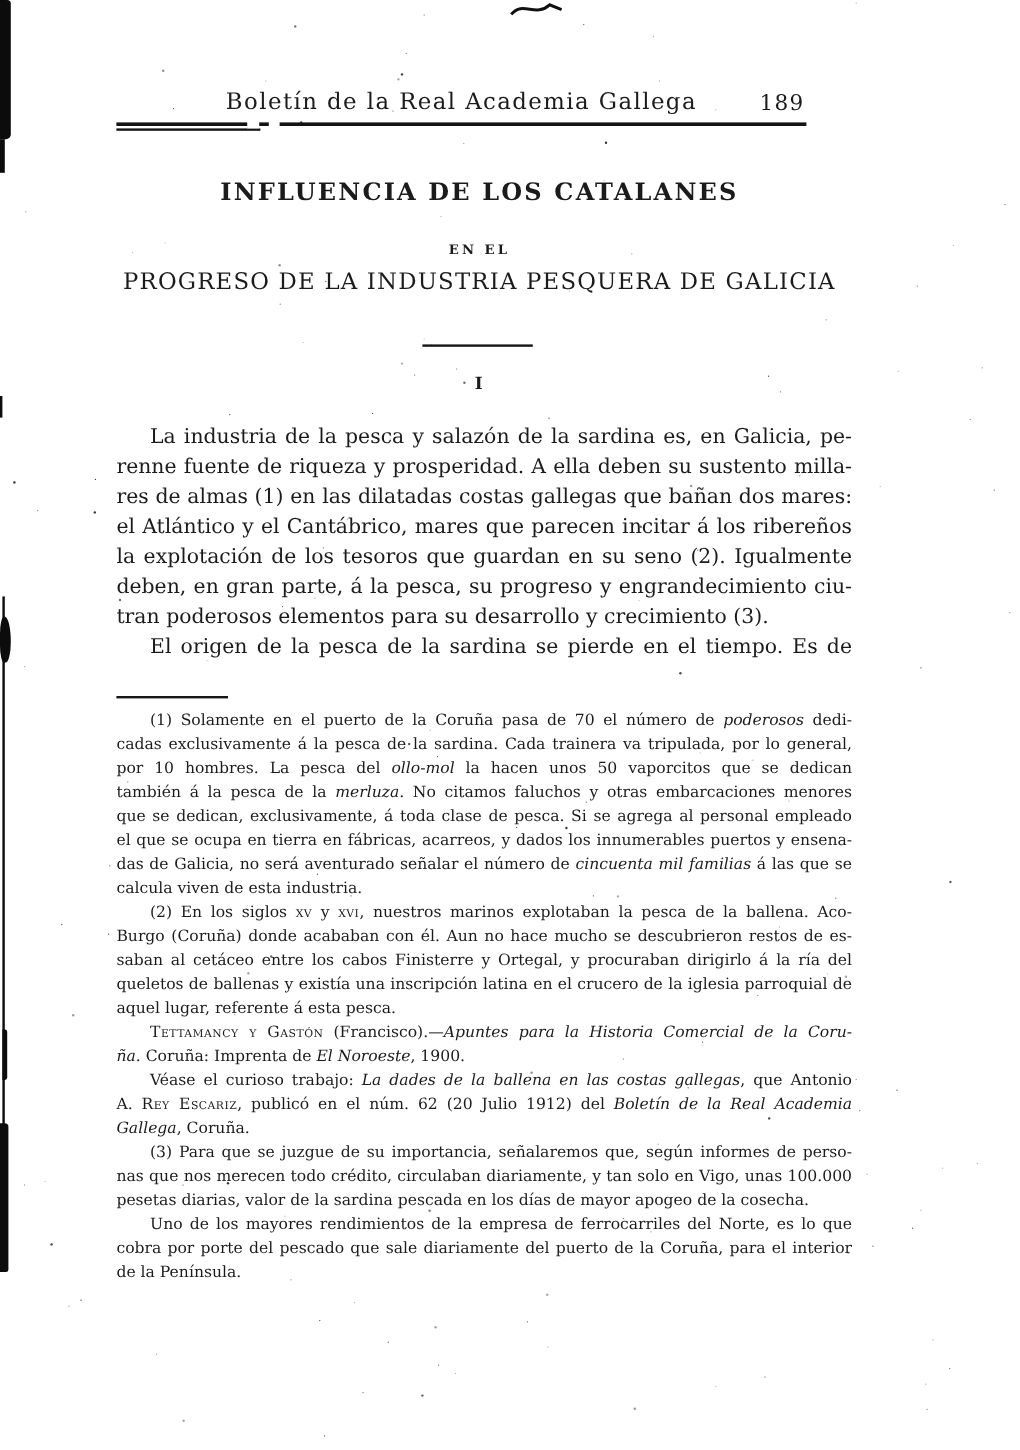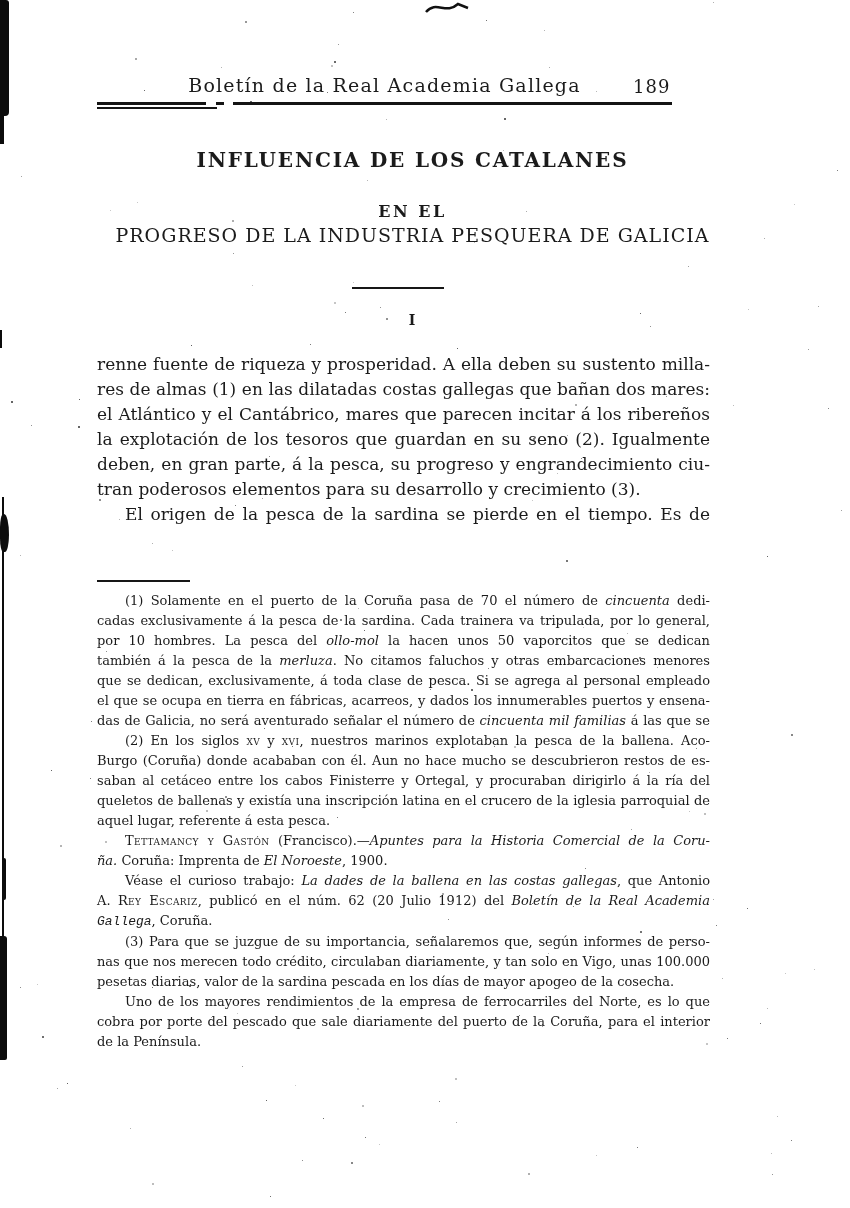--- a/index.html
+++ b/index.html
@@ -10,23 +10,23 @@
   }
   
   .hdr{position:absolute; left:97px; top:74px; width:575px; text-align:center;
        font-size:19px; letter-spacing:1.2px; white-space:nowrap;}
   .pgnum{position:absolute; left:633px; top:76px; font-size:18px; letter-spacing:1px;}
   .hdr-rule{position:absolute; left:97px; top:102px; width:575px; height:3px; background:#141414;}
   .hdr-rule2{position:absolute; left:97px; top:107px; width:120px; height:2px; background:#141414;}
   .hdr-gap1{position:absolute; left:206px; top:100px; width:10px; height:7px; background:#fff;}
   .hdr-gap2{position:absolute; left:224px; top:100px; width:9px; height:7px; background:#fff;}
   
-  .center-wrap{position:absolute; left:69px; width:687px; text-align:center;}
+  .center-wrap{position:absolute; left:56px; width:687px; text-align:center;}
   .t1{top:148px; font-size:20px; font-weight:bold; letter-spacing:1.8px;}
-  .t-con{top:202px; font-size:16px; letter-spacing:2.5px; font-weight:bold;}
+  .t-con{top:202px; font-size:11px; letter-spacing:2.5px; font-weight:bold;}
   .t2{top:224px; font-size:19px; font-weight:normal; letter-spacing:1px; white-space:nowrap;}
   .title-rule{position:absolute; left:352px; top:287px; width:92px; height:2px; background:#161616;}
   .numeral{top:312px; font-size:14px; font-weight:bold; letter-spacing:1px;}
   
   .body-text{position:absolute; left:97px; top:352px; width:613px;
              font-size:17px; line-height:25px;}
   .fn-rule{position:absolute; left:97px; top:580px; width:93px; height:2px; background:#161616;}
   .footnotes{position:absolute; left:97px; top:591px; width:613px;
              font-size:13px; line-height:20px;}
   .line{text-align:left; white-space:normal;}
@@ -58,48 +58,50 @@
   <div class="hdr-gap1"></div>
   <div class="hdr-gap2"></div>
 
   <div class="center-wrap t1">INFLUENCIA DE LOS CATALANES</div>
   <div class="center-wrap t-con">EN EL</div>
   <div class="center-wrap t2">PROGRESO DE LA INDUSTRIA PESQUERA DE GALICIA</div>
   <div class="title-rule"></div>
   <div class="center-wrap numeral">I</div>
 
   <div class="body-text">
+      <div class="line j ind">La industria de la pesca y salazón de la sardina es, en Galicia, pe-</div>
       <div class="line j">renne fuente de riqueza y prosperidad. A ella deben su sustento milla-</div>
       <div class="line j">res de almas (1) en las dilatadas costas gallegas que bañan dos mares:</div>
       <div class="line j">el Atlántico y el Cantábrico, mares que parecen incitar á los ribereños</div>
       <div class="line j">la explotación de los tesoros que guardan en su seno (2). Igualmente</div>
       <div class="line j">deben, en gran parte, á la pesca, su progreso y engrandecimiento ciu-</div>
       <div class="line">tran poderosos elementos para su desarrollo y crecimiento (3).</div>
       <div class="line j ind">El origen de la pesca de la sardina se pierde en el tiempo. Es de</div>
     </div>
 
   <div class="fn-rule"></div>
   <div class="footnotes">
-      <div class="line j ind">(1) Solamente en el puerto de la Coruña pasa de 70 el número de <span style="font-style: italic;">cincuenta</span> dedi-</div>
+      <div class="line j ind">(1) Solamente en el puerto de la Coruña pasa de 70 el número de <span style="font-style: italic;">poderosos</span> dedi-</div>
       <div class="line j">cadas exclusivamente á la pesca de la sardina. Cada trainera va tripulada, por lo general,</div>
       <div class="line j">por 10 hombres. La pesca del <span style="font-style: italic;">ollo-mol</span> la hacen unos 50 vaporcitos que se dedican</div>
       <div class="line j">también á la pesca de la <span style="font-style: italic;">merluza</span>. No citamos faluchos y otras embarcaciones menores</div>
       <div class="line j">que se dedican, exclusivamente, á toda clase de pesca. Si se agrega al personal empleado</div>
       <div class="line j">el que se ocupa en tierra en fábricas, acarreos, y dados los innumerables puertos y ensena-</div>
       <div class="line j">das de Galicia, no será aventurado señalar el número de <span style="font-style: italic;">cincuenta mil familias</span> á las que se</div>
+      <div class="line">calcula viven de esta industria.</div>
       <div class="line j ind">(2) En los siglos <span class="sc">xv</span> y <span class="sc">xvi</span>, nuestros marinos explotaban la pesca de la ballena. Aco-</div>
       <div class="line j">Burgo (Coruña) donde acababan con él. Aun no hace mucho se descubrieron restos de es-</div>
       <div class="line j">saban al cetáceo entre los cabos Finisterre y Ortegal, y procuraban dirigirlo á la ría del</div>
       <div class="line j">queletos de ballenas y existía una inscripción latina en el crucero de la iglesia parroquial de</div>
       <div class="line">aquel lugar, referente á esta pesca.</div>
       <div class="line j ind"><span class="sc">Tettamancy y Gastón</span> (Francisco).—<span style="font-style: italic;">Apuntes para la Historia Comercial de la Coru-</span></div>
       <div class="line"><span style="font-style: italic;">ña.</span> Coruña: Imprenta de <span style="font-style: italic;">El Noroeste</span>, 1900.</div>
       <div class="line j ind">Véase el curioso trabajo: <span style="font-style: italic;">La dades de la ballena en las costas gallegas</span>, que Antonio</div>
       <div class="line j">A. <span class="sc">Rey Escariz</span>, publicó en el núm. 62 (20 Julio 1912) del <span style="font-style: italic;">Boletín de la Real Academia</span></div>
-      <div class="line"><span style="font-style: italic; font-family: Liberation Mono, monospace;">Gallega</span>, Coruña.</div>
+      <div class="line"><span style="font-style: italic;">Gallega</span>, Coruña.</div>
       <div class="line j ind">(3) Para que se juzgue de su importancia, señalaremos que, según informes de perso-</div>
       <div class="line j">nas que nos merecen todo crédito, circulaban diariamente, y tan solo en Vigo, unas 100.000</div>
       <div class="line">pesetas diarias, valor de la sardina pescada en los días de mayor apogeo de la cosecha.</div>
       <div class="line j ind">Uno de los mayores rendimientos de la empresa de ferrocarriles del Norte, es lo que</div>
       <div class="line j">cobra por porte del pescado que sale diariamente del puerto de la Coruña, para el interior</div>
       <div class="line">de la Península.</div>
     </div>
 
   <div class="art edge-top"></div>
   <div class="art edge-top2"></div>

